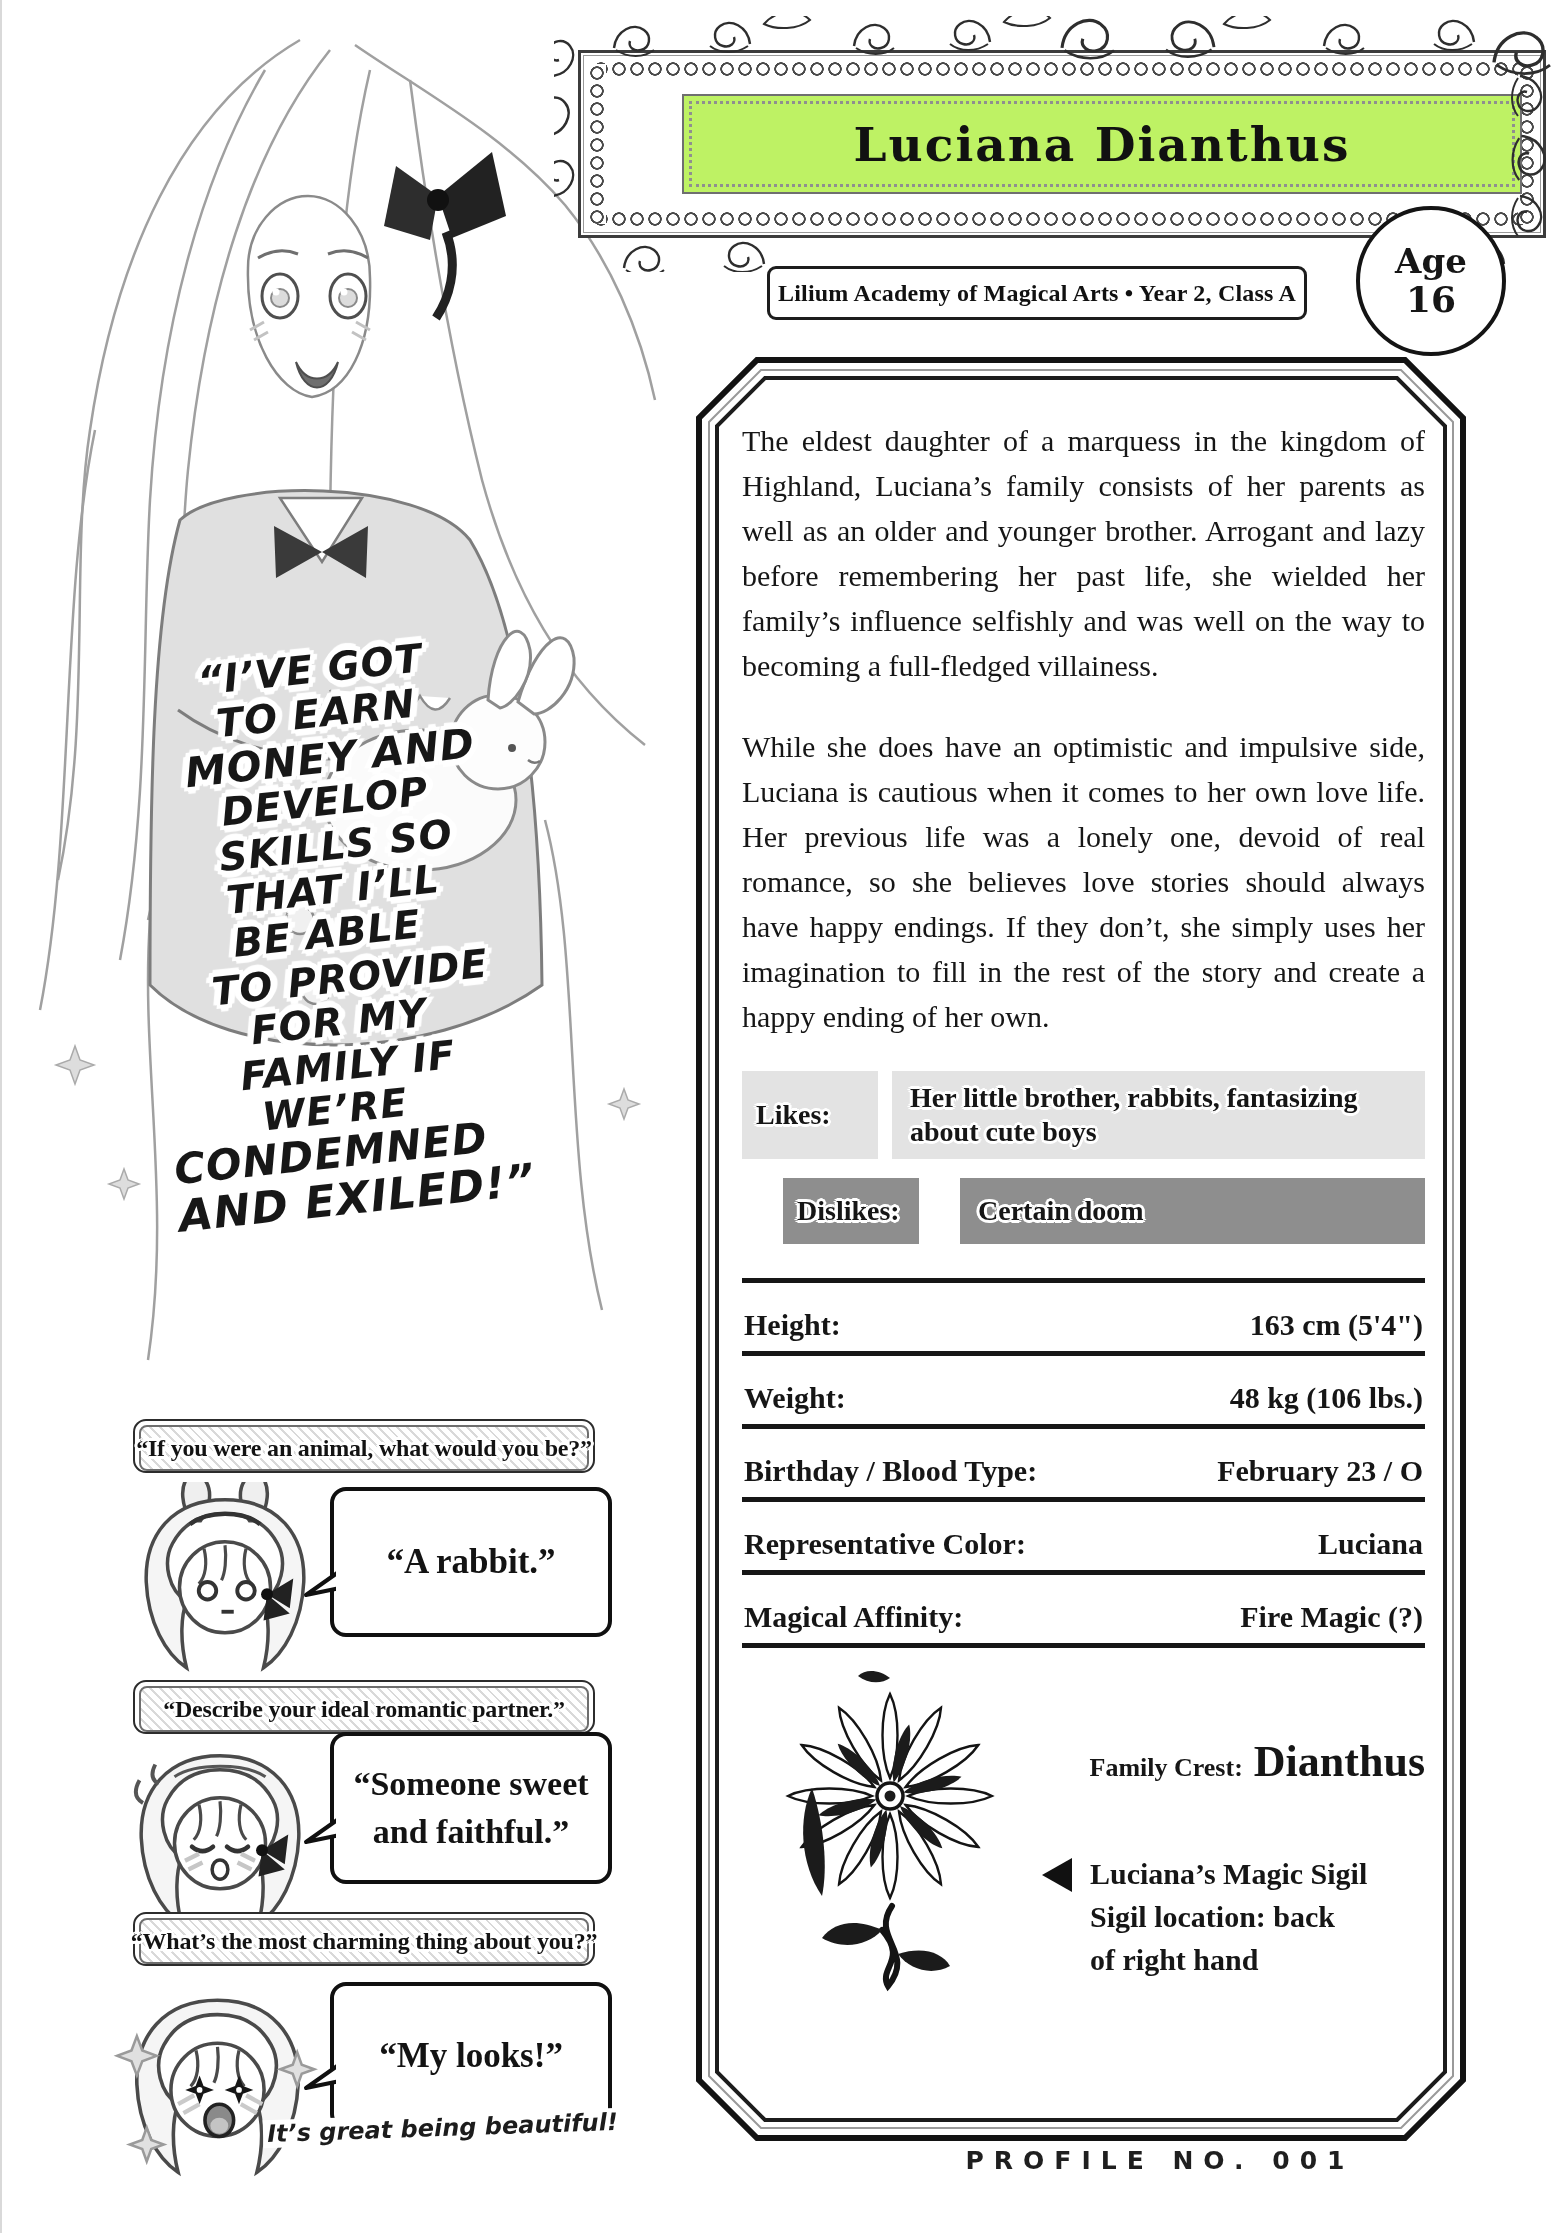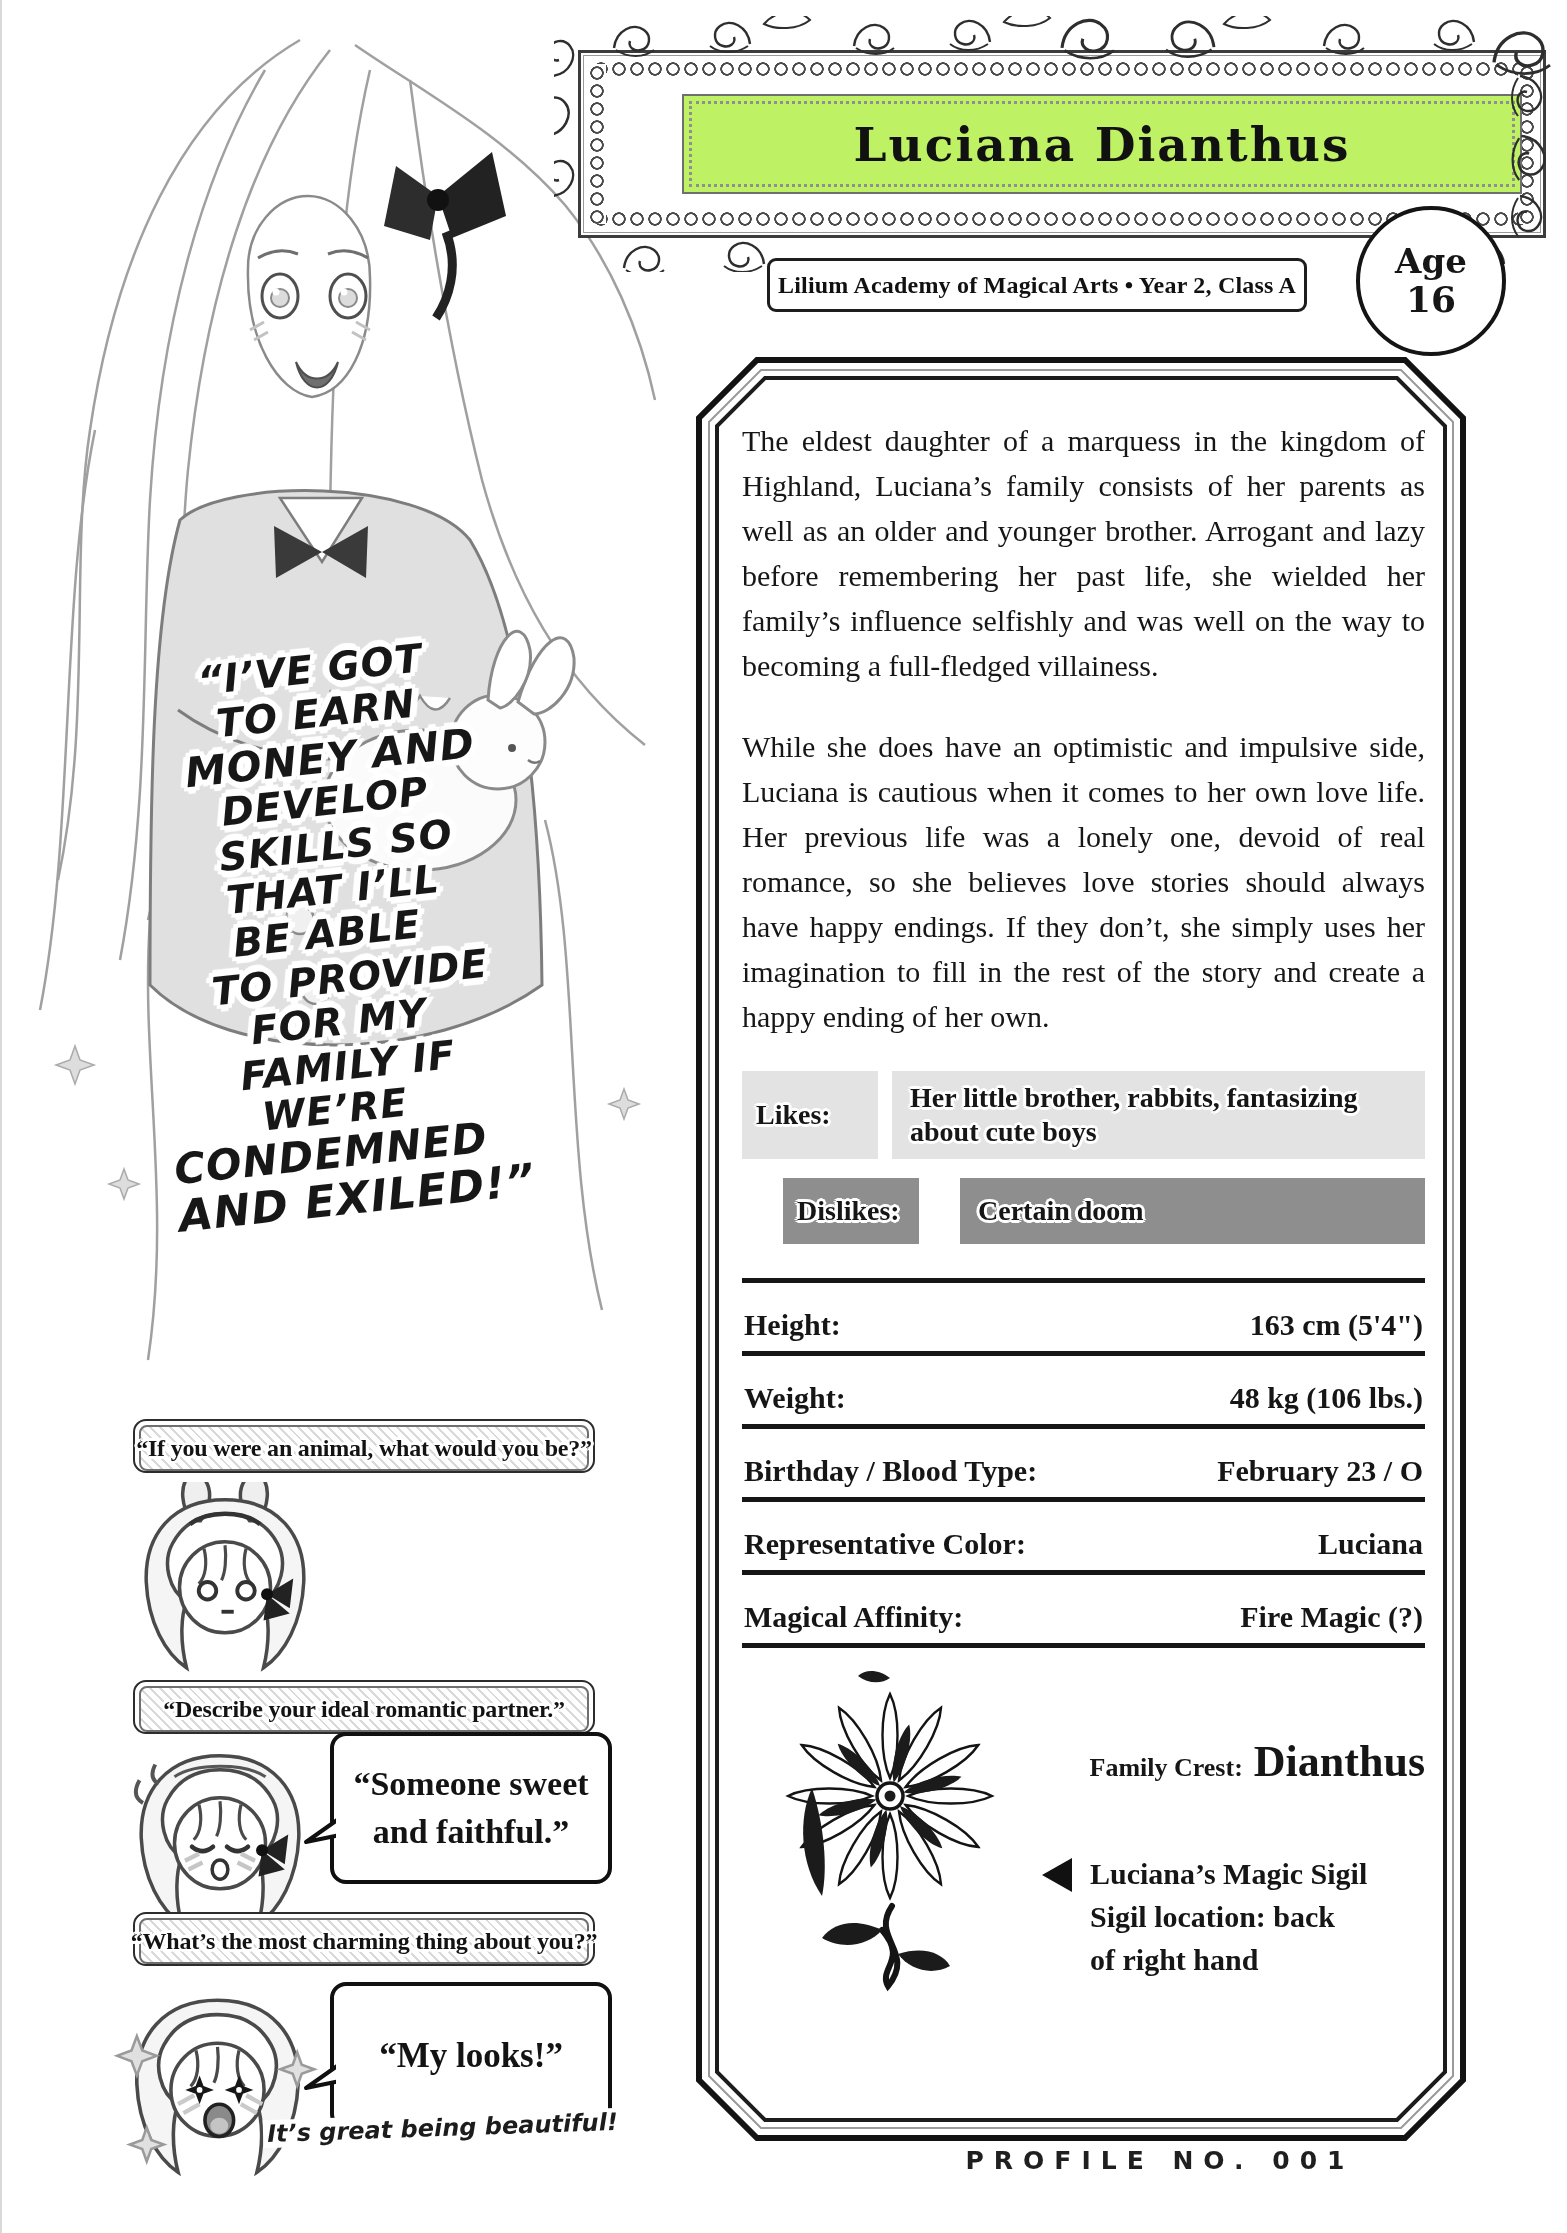--- a/index.html
+++ b/index.html
@@ -41,21 +41,21 @@
   .bead-bottom{left:14px;right:14px;bottom:10px;height:18px;background-repeat:repeat-x;}
   .bead-left{left:10px;top:14px;bottom:14px;width:18px;background-repeat:repeat-y;}
   .bead-right{right:10px;top:14px;bottom:14px;width:18px;background-repeat:repeat-y;}
   .tf-name-box{position:absolute;left:104px;right:24px;top:44px;bottom:44px;background:#bef264;
       border:2px solid #6f6f6f;}
   .tf-name-dotted{position:absolute;inset:5px;border:3px dotted #8f8f8f;display:flex;align-items:center;justify-content:center;}
   .tf-title{font-family:"DejaVu Serif",serif;font-weight:bold;font-size:47px;letter-spacing:2px;color:#111;}
   .flourish{position:absolute;left:-24px;top:-34px;z-index:1;}
 
   
-  .subtitle-box{position:absolute;left:767px;top:258px;width:534px;height:48px;border:3px solid #1d1d1d;
+  .subtitle-box{position:absolute;left:767px;top:266px;width:534px;height:48px;border:3px solid #1d1d1d;
       border-radius:9px;background:#fff;display:flex;align-items:center;justify-content:center;z-index:3;}
   .subtitle-text{font-weight:bold;font-size:24px;letter-spacing:.2px;color:#111;}
   .age-circle{position:absolute;left:1356px;top:206px;width:142px;height:142px;border:4px solid #141414;
       border-radius:50%;background:#fff;display:flex;flex-direction:column;align-items:center;justify-content:center;z-index:4;}
   .age-label{font-family:"DejaVu Serif",serif;font-weight:bold;font-size:34px;line-height:36px;}
   .age-value{font-family:"DejaVu Serif",serif;font-weight:bold;font-size:36px;line-height:40px;}
 
   
   .profile-box-svg{position:absolute;left:695px;top:356px;z-index:1;}
   .profile-content{position:absolute;left:742px;top:418px;width:683px;z-index:2;}
@@ -388,20 +388,27 @@
     <path d="M60,10 C30,10 14,30 15,57 C16,80 26,98 38,106 C34,90 35,76 38,68 C28,62 24,46 30,35 C37,22 48,18 60,18 C72,18 83,22 90,35 C96,46 92,62 82,68 C85,76 86,90 82,106 C94,98 104,80 105,57 C106,30 90,10 60,10 Z" fill="#f5f5f5" stroke="#4a4a4a" stroke-width="2"></path>
     <path d="M40,24 C50,16 70,16 80,24" fill="none" stroke="#333" stroke-width="2.5"></path>
     <circle cx="60" cy="60" r="26" fill="#fff" stroke="#4a4a4a" stroke-width="2"></circle>
     <path d="M48,38 C50,46 49,54 45,58 M60,36 C61,44 60,52 58,56 M72,38 C70,46 71,54 75,58" fill="none" stroke="#4a4a4a" stroke-width="1.8"></path>
     <circle cx="50" cy="62" r="5" fill="#fff" stroke="#333" stroke-width="2.2"></circle>
     <circle cx="72" cy="62" r="5" fill="#fff" stroke="#333" stroke-width="2.2"></circle>
     <path d="M58,74 h7" stroke="#333" stroke-width="2.2"></path>
     <path d="M84,64 l15,-9 -2,17 Z M84,64 l13,11 -15,4 Z" fill="#222"></path>
     <circle cx="84" cy="64" r="3.4" fill="#111"></circle>
   </svg>
+  <div class="bubble" style="top:1487px;height:150px">
+    <svg class="tail" width="40" height="34">
+      <path d="M37,2 L3,26 L37,19" fill="#fff" stroke="#101010" stroke-width="4" stroke-linejoin="round"></path>
+      <rect x="33" y="0" width="7" height="34" fill="#fff"></rect>
+    </svg>
+    <span class="bubble-text">“A rabbit.”</span>
+  </div>
 
   <div class="qa-banner" style="top:1680px">
     <div class="qa-banner-in">
         <span class="qa-q halo">“Describe your ideal romantic partner.”</span>
       </div>
   </div>
   <svg class="chibi" style="left:115px;top:1738px" width="210" height="200" viewBox="0 0 120 114">
     <path d="M60,10 C30,10 14,30 15,57 C16,80 26,98 38,106 C34,90 35,76 38,68 C28,62 24,46 30,35 C37,22 48,18 60,18 C72,18 83,22 90,35 C96,46 92,62 82,68 C85,76 86,90 82,106 C94,98 104,80 105,57 C106,30 90,10 60,10 Z" fill="#f5f5f5" stroke="#4a4a4a" stroke-width="2"></path>
     <path d="M34,22 C46,14 74,14 86,22" fill="none" stroke="#555" stroke-width="1.8"></path>
     <circle cx="60" cy="60" r="26" fill="#fff" stroke="#4a4a4a" stroke-width="2"></circle>

